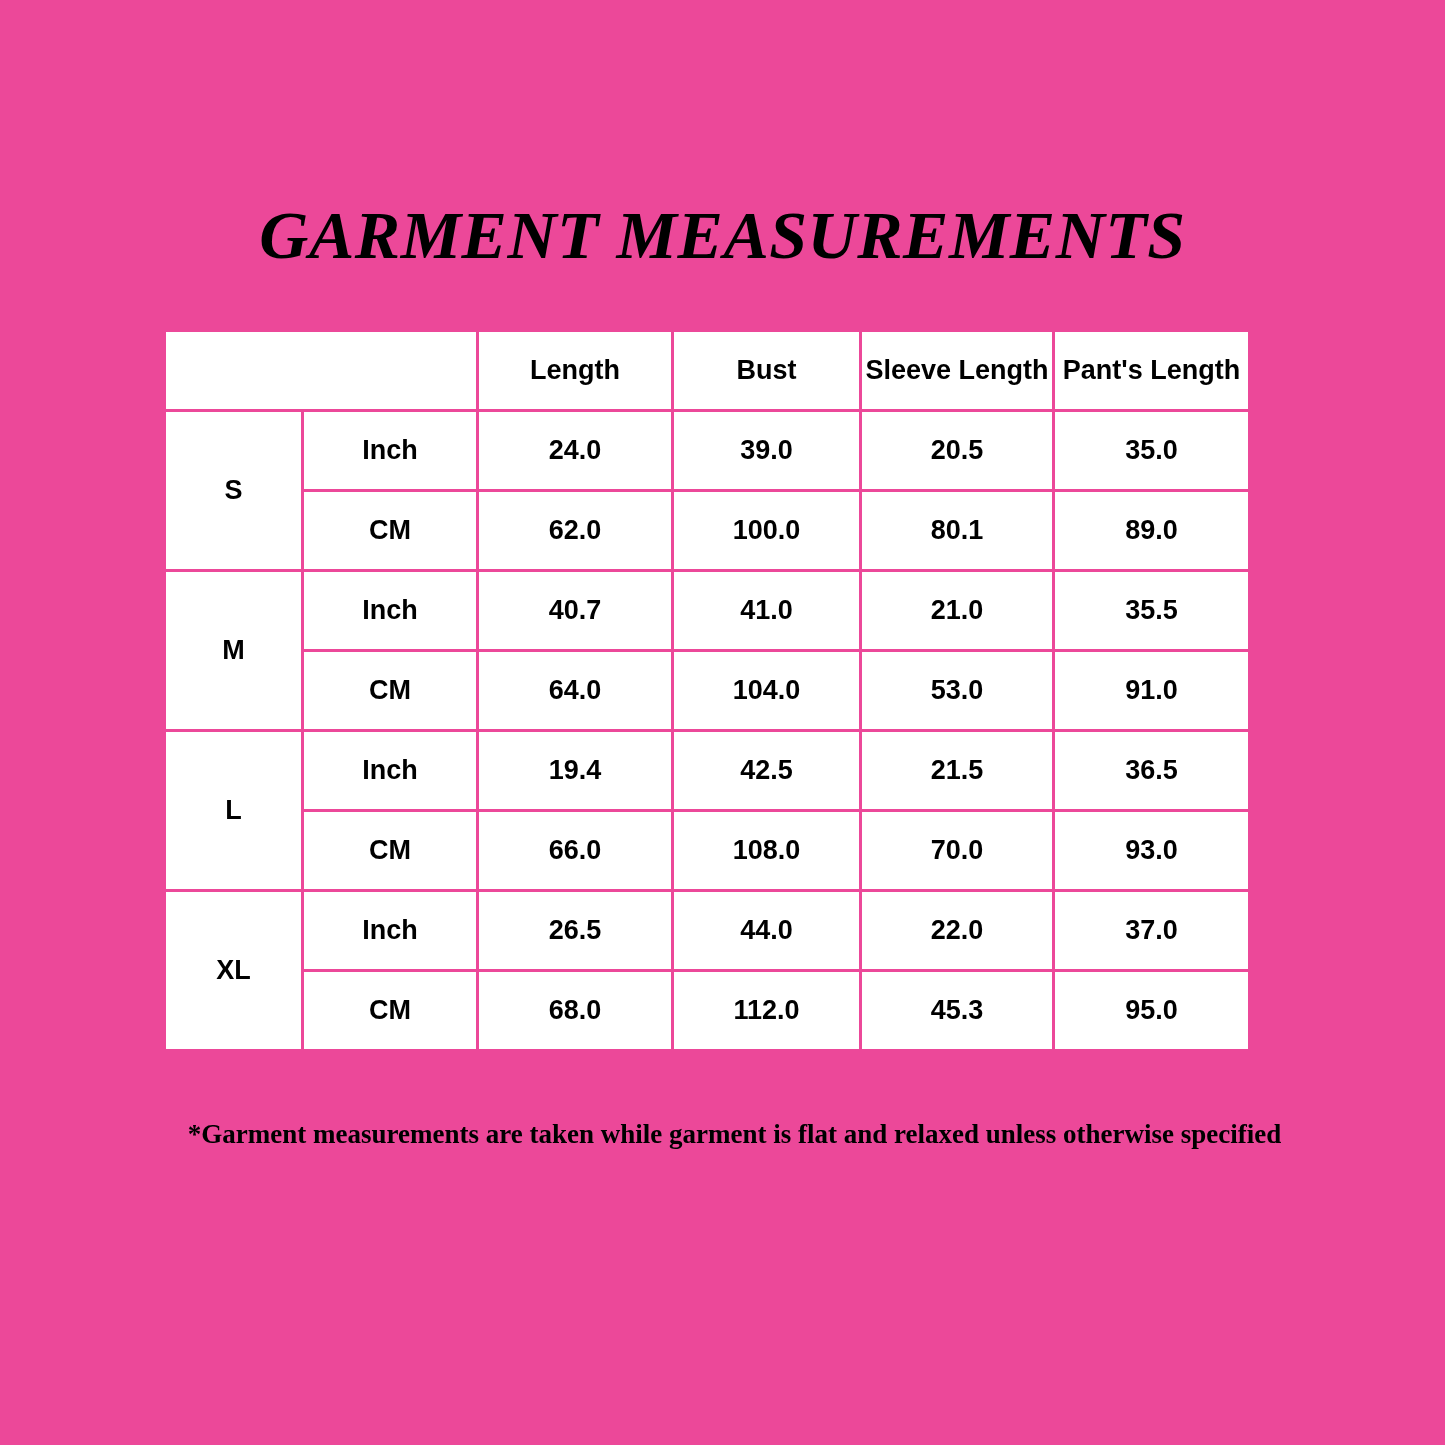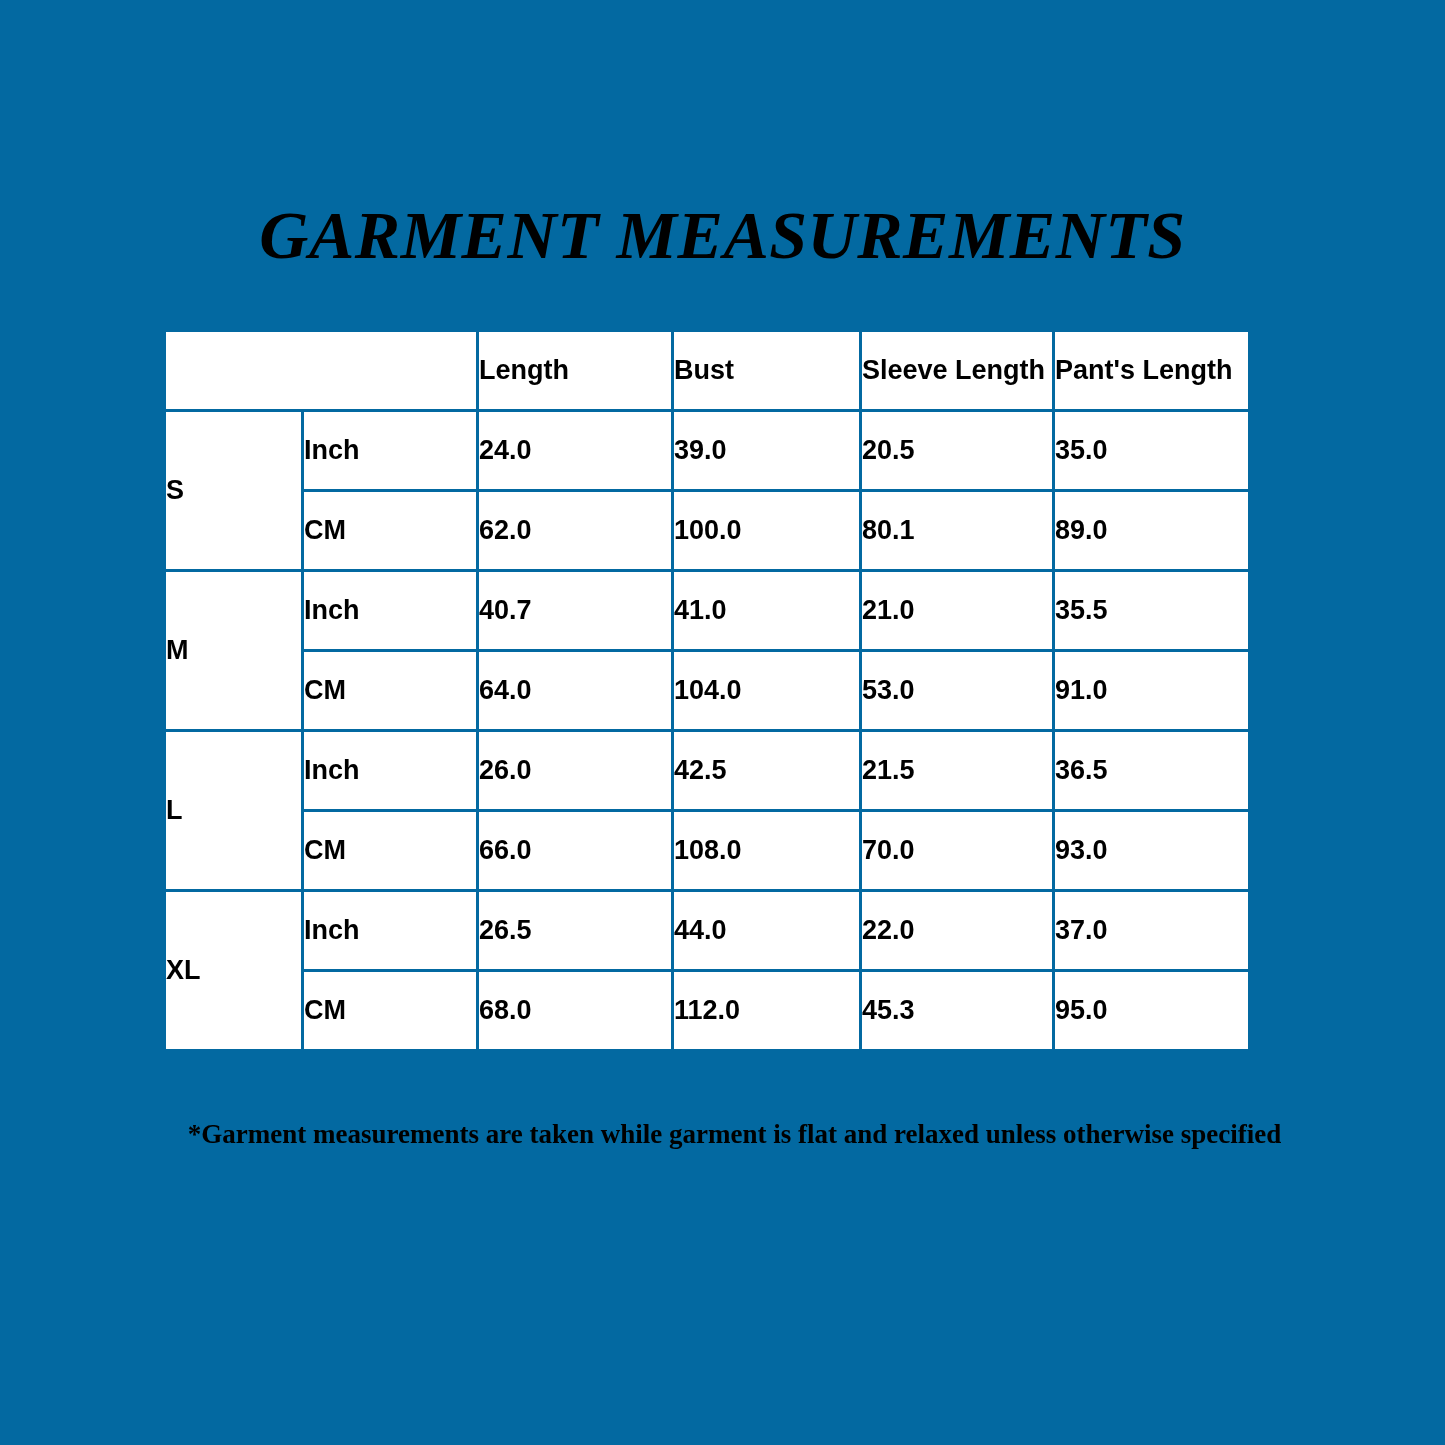--- a/index.html
+++ b/index.html
@@ -12,21 +12,21 @@
     height: 1445px;
     font-family: "Liberation Sans", sans-serif;
     color: #000000;
     position: relative;
     overflow: hidden;
   }
   .page {
     width: 1445px;
     height: 1445px;
     position: relative;
-    background: #0369a1;
+    background: #ec4899;
   }
   .title {
     position: absolute;
     top: 196px;
     left: 0;
     width: 1445px;
     text-align: center;
     font-family: "Liberation Serif", serif;
     font-weight: bold;
     font-style: italic;
@@ -43,21 +43,21 @@
   }
   table.size-table {
     border-collapse: separate;
     border-spacing: 3px;
     width: 1075px;
     table-layout: fixed;
   }
   table.size-table td {
     background: #ffffff;
     color: #000000;
-    text-align: left;
+    text-align: center;
     vertical-align: middle;
     font-size: 27px;
     font-weight: bold;
     padding: 0;
     height: 77px;
   }
   td.dark {
     background: #0d0d0d;
     color: #ffffff;
   }
@@ -194,21 +194,21 @@
           <td class="dark unit-cell">CM</td>
           <td>64.0</td>
           <td>104.0</td>
           <td>53.0</td>
           <td>91.0</td>
         </tr>
 
         <tr>
           <td class="dark size-cell" rowspan="2">L</td>
           <td class="dark unit-cell">Inch</td>
-          <td>26.0</td>
+          <td>19.4</td>
           <td>42.5</td>
           <td>21.5</td>
           <td>36.5</td>
         </tr>
         <tr>
           <td class="dark unit-cell">CM</td>
           <td>66.0</td>
           <td>108.0</td>
           <td>70.0</td>
           <td>93.0</td>

